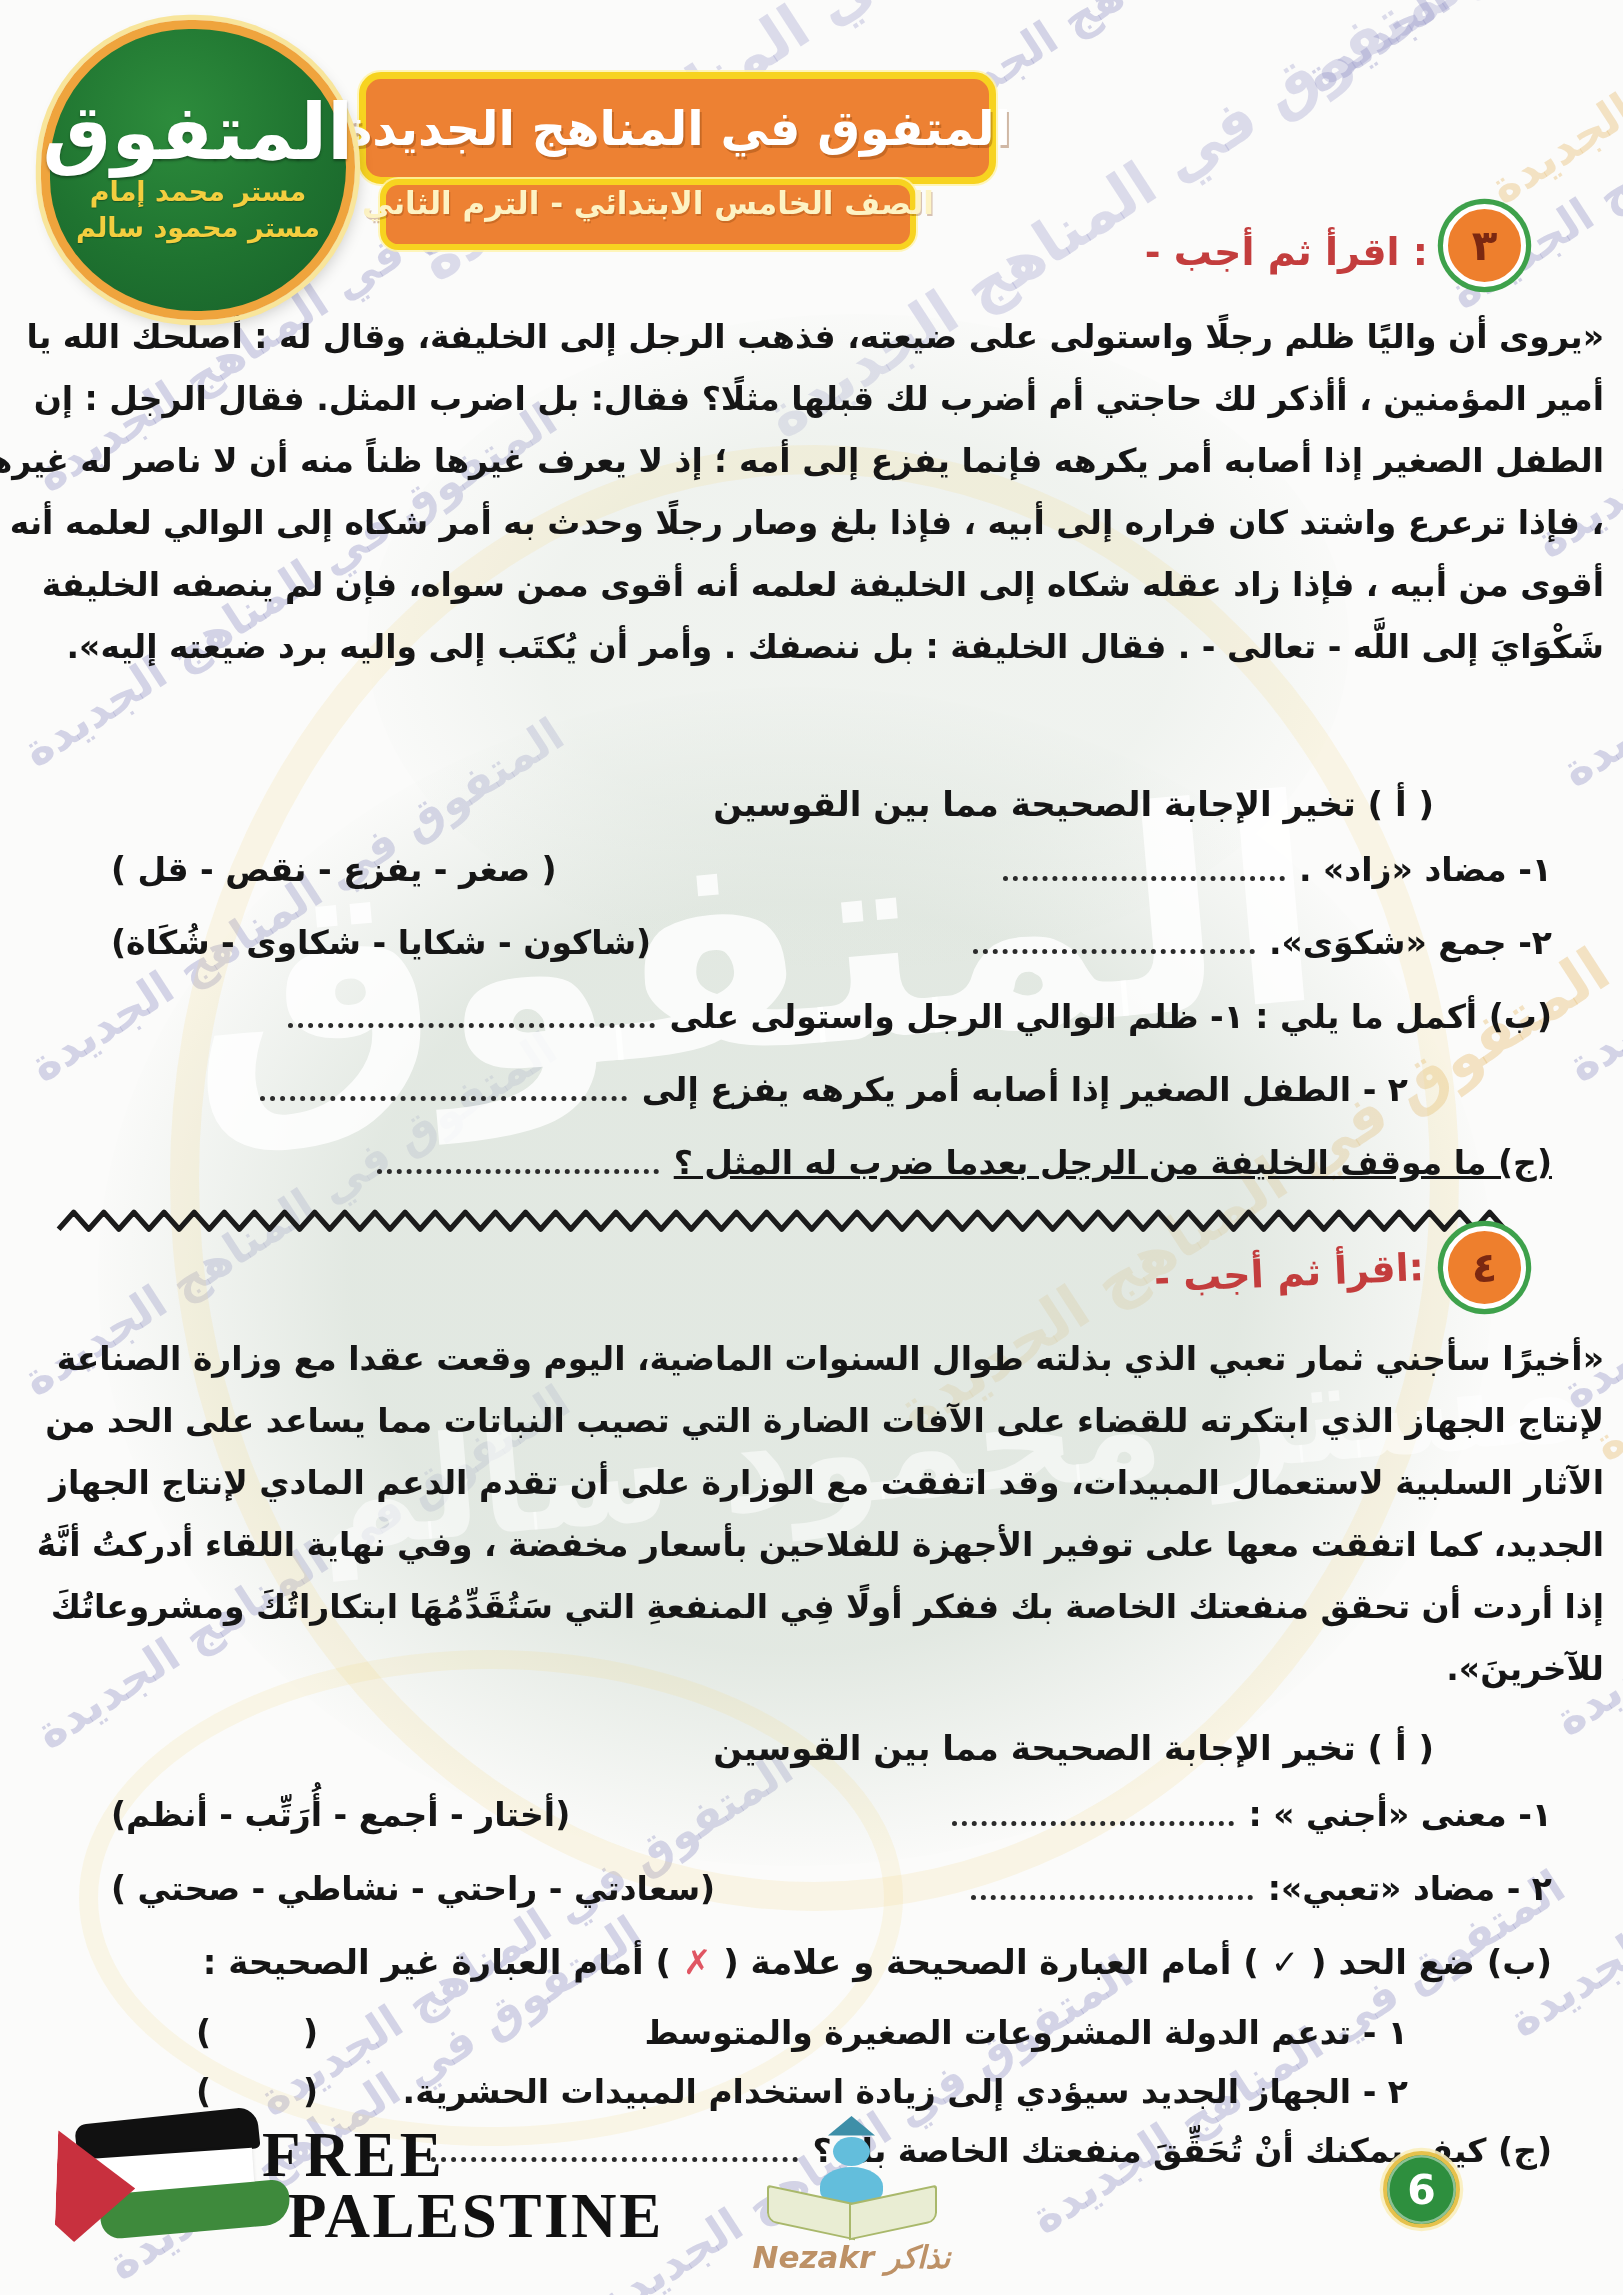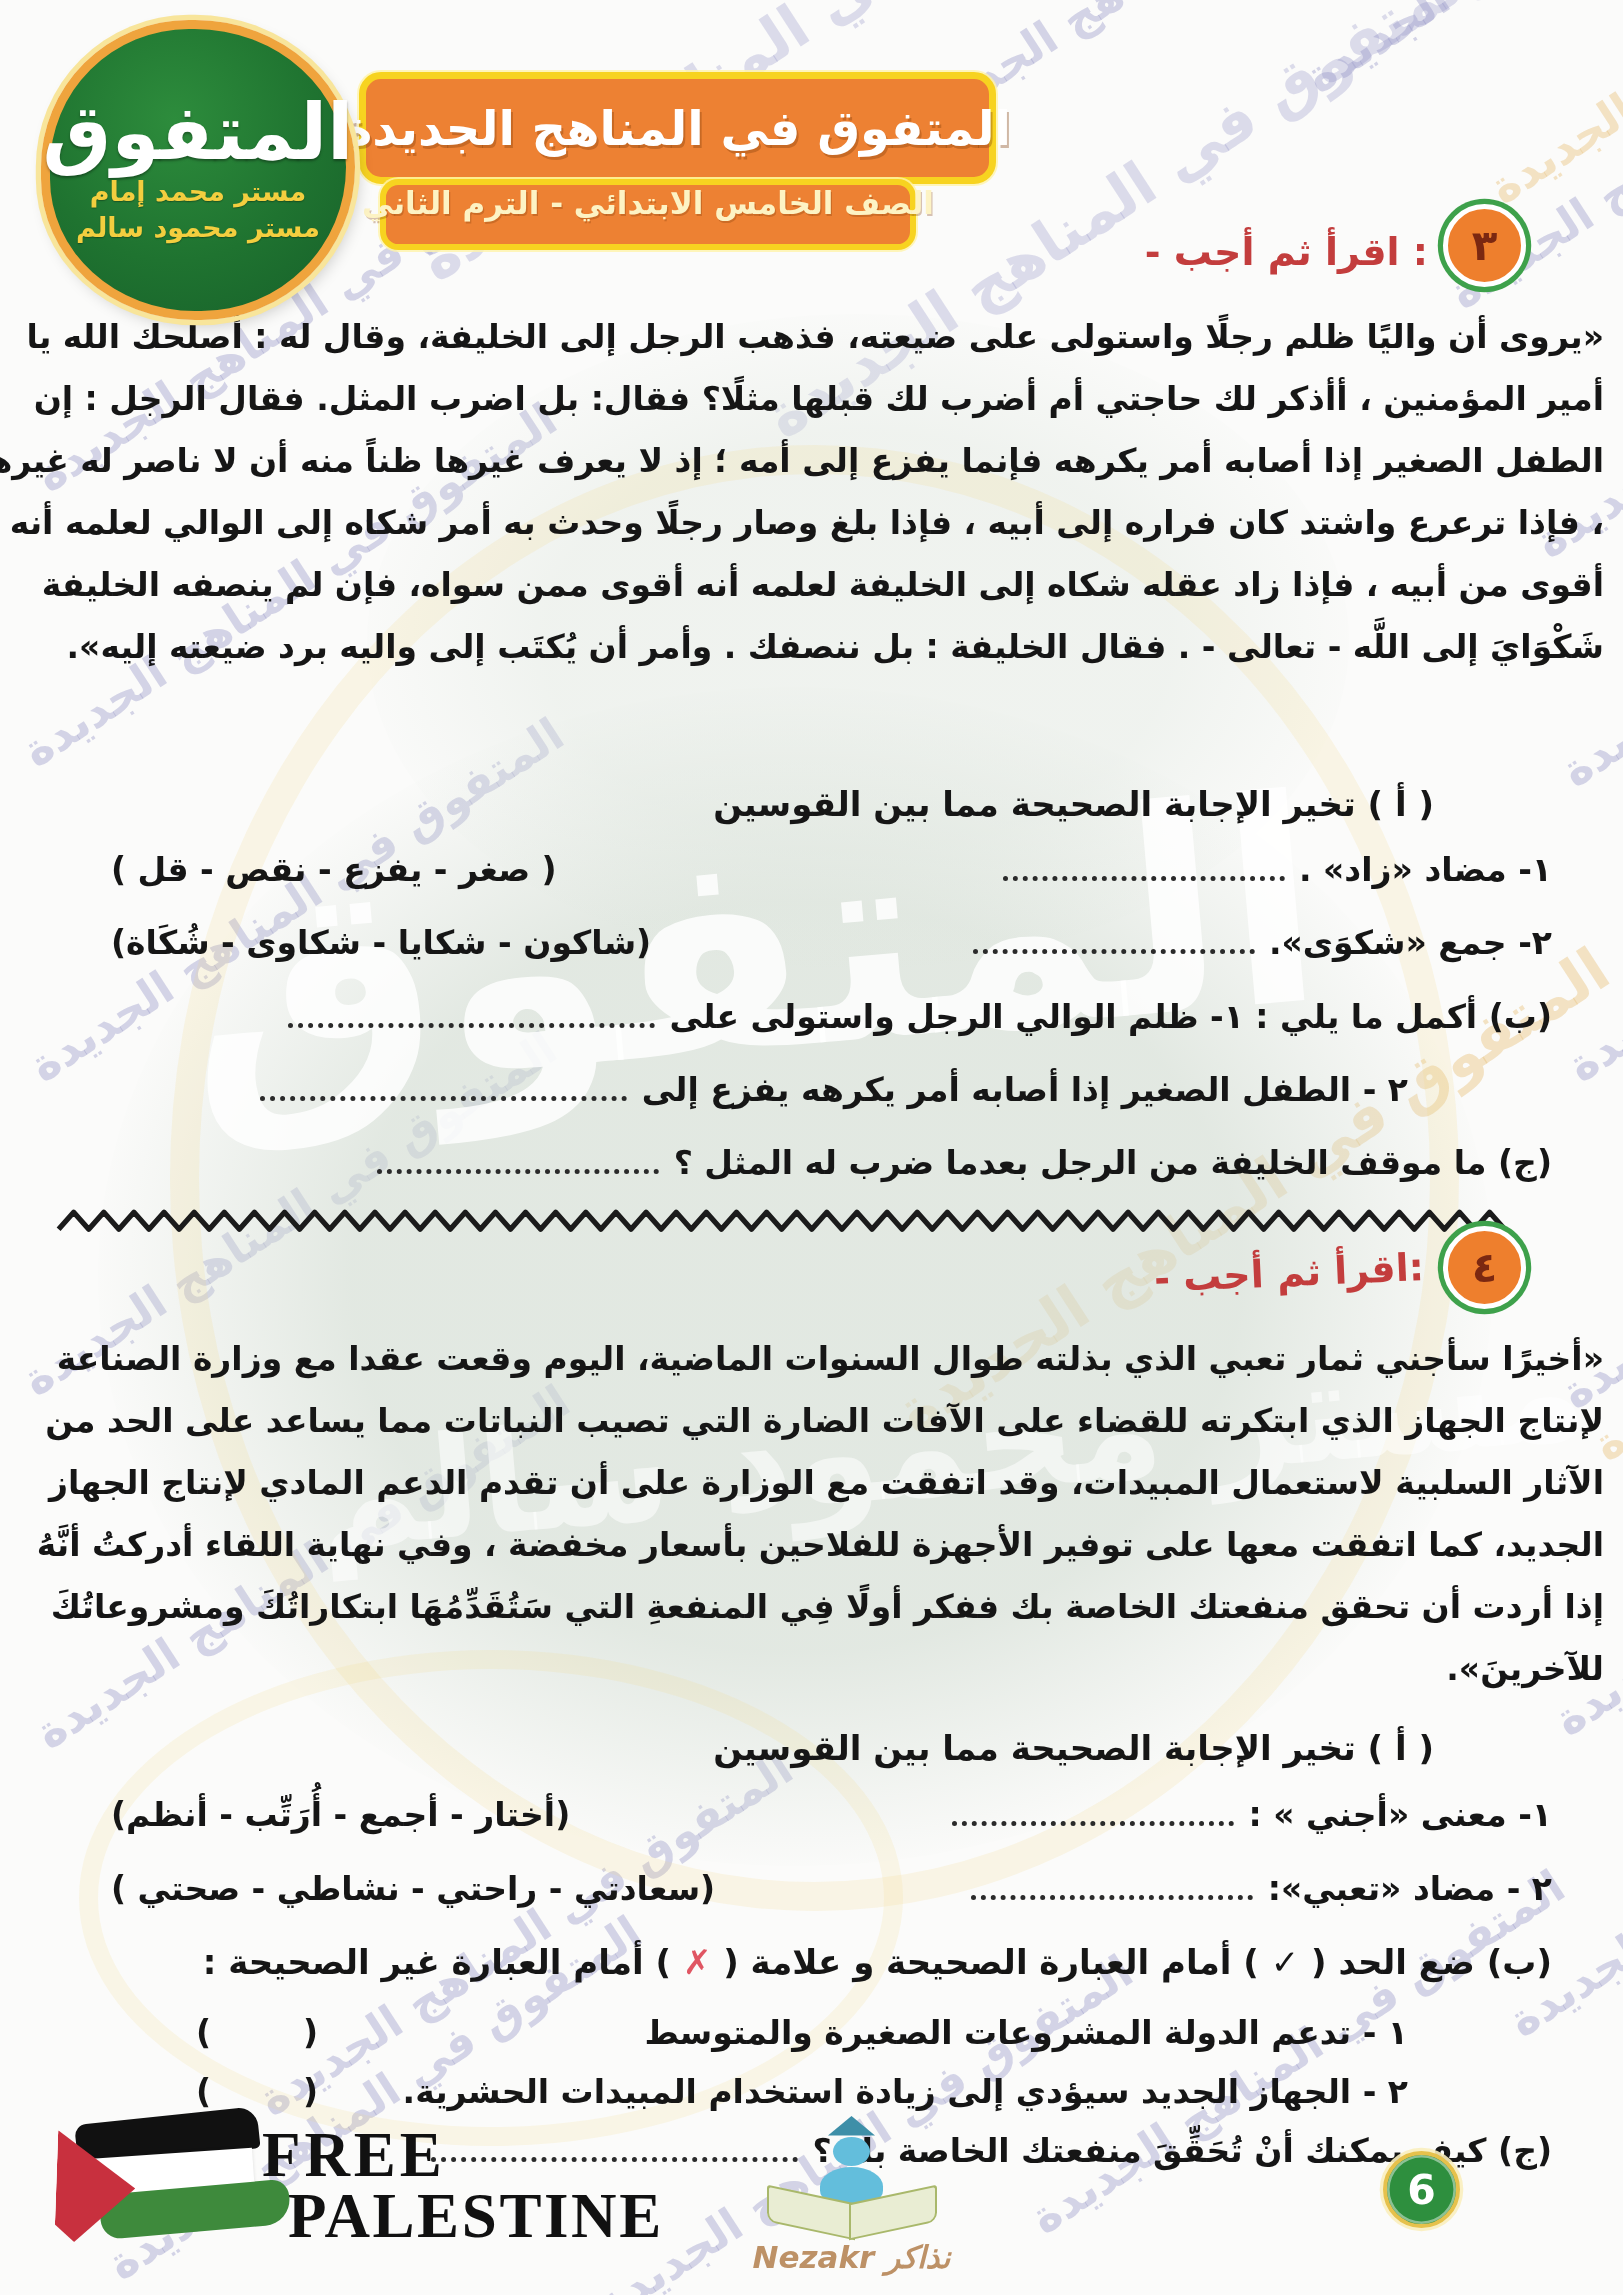--- a/index.html
+++ b/index.html
@@ -235,21 +235,21 @@
 </div>
 
 <div class="row" style="right:72px;top:997px;">
   <span class="q">(ب) أكمل ما يلي : ١- ظلم الوالي الرجل واستولى على</span>
   <span class="dots" style="width:367px;"></span>
 </div>
 <div class="row" style="right:216px;top:1070px;">
   <span class="q">٢ - الطفل الصغير إذا أصابه أمر يكرهه يفزع إلى</span>
   <span class="dots" style="width:367px;"></span>
 </div>
-<div class="row" style="right:72px;top:1143px;">
+<div class="row" style="right:72px;top:1143px;text-decoration:underline;">
   <span class="q">(ج) ما موقف الخليفة من الرجل بعدما ضرب له المثل ؟</span>
   <span class="dots" style="width:282px;"></span>
 </div>
 
 <svg class="abs zigzag" viewBox="0 0 2240 42" preserveAspectRatio="none">
   <path d="M4 34 l23 -26 l23 26 l23 -26 l23 26 l23 -26 l23 26 l23 -26 l23 26 l23 -26 l23 26 l23 -26 l23 26 l23 -26 l23 26 l23 -26 l23 26 l23 -26 l23 26 l23 -26 l23 26 l23 -26 l23 26 l23 -26 l23 26 l23 -26 l23 26 l23 -26 l23 26 l23 -26 l23 26 l23 -26 l23 26 l23 -26 l23 26 l23 -26 l23 26 l23 -26 l23 26 l23 -26 l23 26 l23 -26 l23 26 l23 -26 l23 26 l23 -26 l23 26 l23 -26 l23 26 l23 -26 l23 26 l23 -26 l23 26 l23 -26 l23 26 l23 -26 l23 26 l23 -26 l23 26 l23 -26 l23 26 l23 -26 l23 26 l23 -26 l23 26 l23 -26 l23 26 l23 -26 l23 26 l23 -26 l23 26 l23 -26 l23 26 l23 -26 l23 26 l23 -26 l23 26 l23 -26 l23 26 l23 -26 l23 26 l23 -26 l23 26 l23 -26 l23 26 l23 -26 l23 26 l23 -26 l23 26 l23 -26 l23 26 l23 -26 l23 26 l23 -26 l23 26 l23 -26 l23 26" fill="none" stroke="#1b1b1b" stroke-width="8" stroke-linejoin="round"></path>
 </svg>
 
 <div class="abs qbadge" style="right:98px;top:1226px;">
   <span>٤</span>

